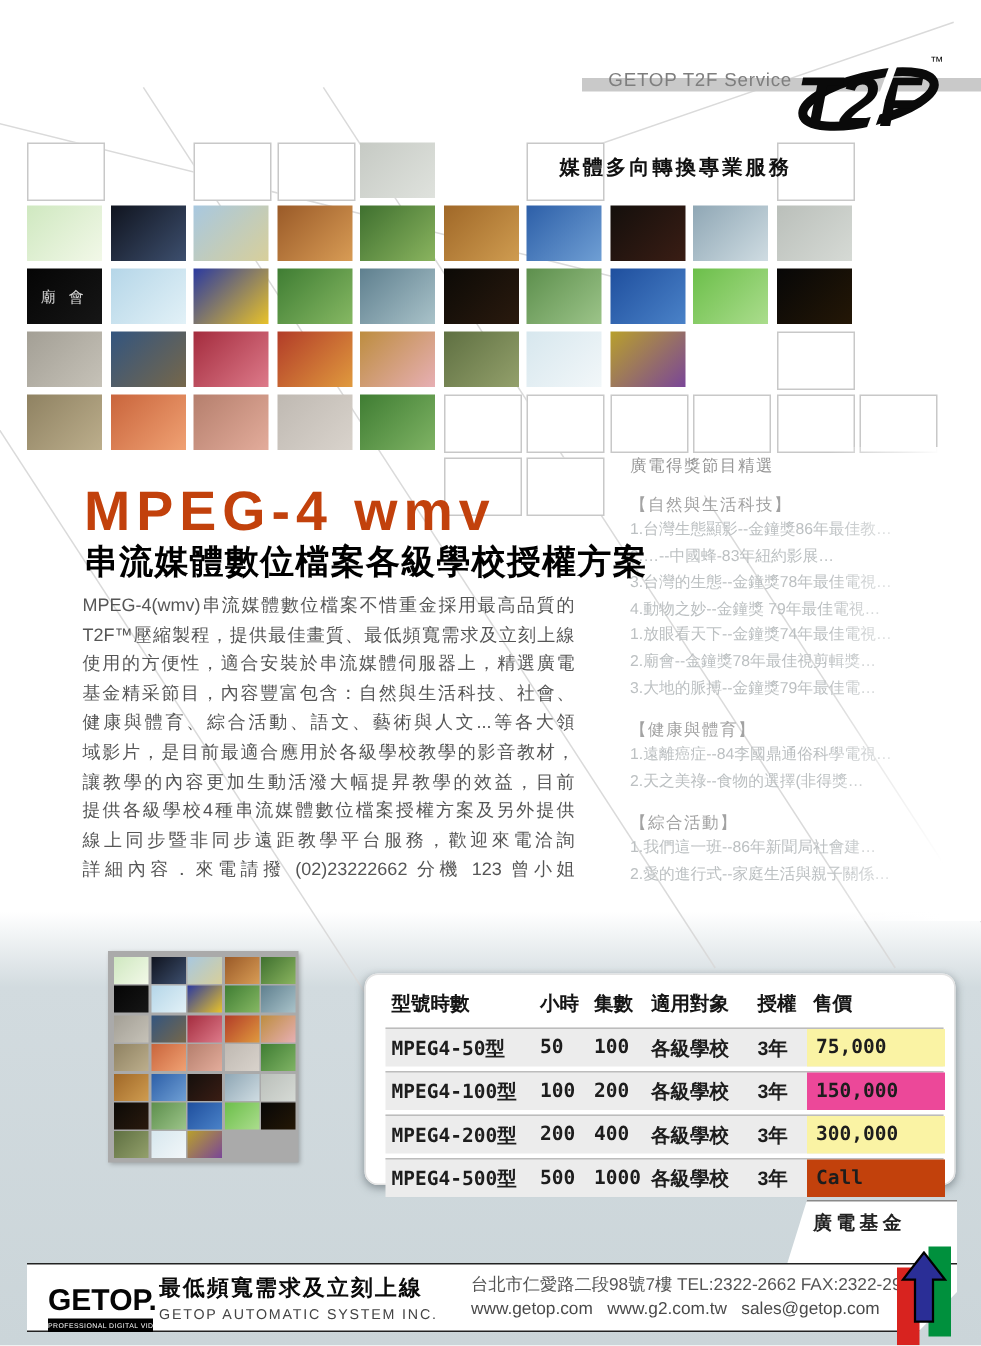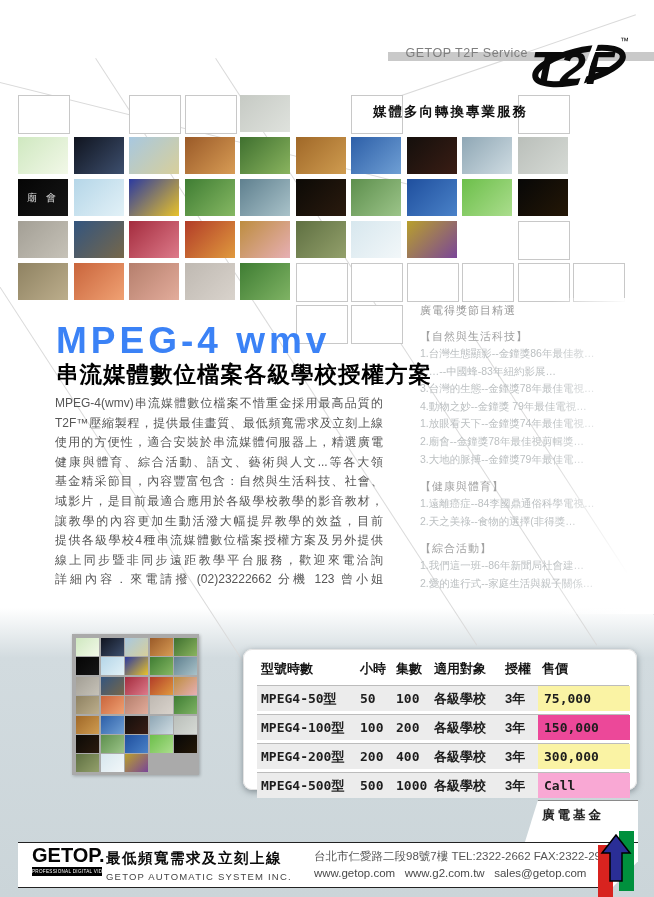--- a/index.html
+++ b/index.html
@@ -15,21 +15,21 @@
         color:#7e7e7e;letter-spacing:.5px;z-index:3;}
   .hdr-sub{position:absolute;left:300px;top:63px;width:228px;text-align:right;font-size:13.5px;
         font-weight:bold;color:#111;letter-spacing:2px;z-index:3;margin-top:40px;}
   .t2f{position:absolute;left:527px;top:34px;width:106px;height:64px;z-index:3;}
   
   .gcell{position:absolute;width:50px;height:37px;z-index:2;}
   .gempty{background:#ffffff;border:1px solid #c8c8c8;}
   .glabel{display:flex;width:100%;height:100%;align-items:center;justify-content:center;
         font-size:10px;letter-spacing:3px;}
   
-  .title1{position:absolute;left:56px;top:320px;font-size:37px;font-weight:bold;color:#3b82f6;
+  .title1{position:absolute;left:56px;top:320px;font-size:37px;font-weight:bold;color:#c2410c;
         letter-spacing:4px;z-index:3;}
   .title2{position:absolute;left:56px;top:359px;font-size:22.5px;font-weight:bold;color:#000000;
         letter-spacing:1px;z-index:3;white-space:nowrap;}
   .bodytext{position:absolute;left:55px;top:394px;width:328px;z-index:3;}
   .body-line{font-size:12px;line-height:19.6px;color:#565656;text-align:justify;
         text-align-last:justify;}
   
   .awards{position:absolute;left:420px;top:303px;width:234px;z-index:2;}
   .aw-title{font-size:11px;color:#979797;letter-spacing:1px;}
   .aw-head{font-size:11px;color:#a2a2a2;margin-top:11px;margin-bottom:1px;letter-spacing:1px;}
@@ -52,21 +52,21 @@
   .mono{font-family:"DejaVu Sans Mono",monospace;font-weight:bold;}
   .cell-price{height:100%;display:flex;align-items:center;padding-left:6px;}
   
   .tab{position:absolute;left:524px;top:800px;width:114px;height:44px;background:#ffffff;
         border-top:1px solid #8a8a8a;clip-path:polygon(14px 0,100% 0,100% 100%,0 100%);z-index:2;}
   .tab span{position:absolute;left:18px;top:6px;font-size:12.5px;font-weight:bold;color:#222;
         letter-spacing:3px;}
   .fstrip{position:absolute;left:18px;top:842px;width:620px;height:44px;background:#ffffff;
         border-top:1.5px solid #222;border-bottom:1.5px solid #222;z-index:3;
         clip-path:polygon(0 0,100% 0,100% 42%,calc(100% - 26px) 100%,0 100%);}
-  .glogo{position:absolute;left:14px;top:1px;width:74px;}
+  .glogo{position:absolute;left:14px;top:13px;width:74px;}
   .glogo-text{font-size:20px;font-weight:900;color:#050505;letter-spacing:0;}
   .glogo-bar{background:#000;color:#fff;font-size:4.6px;text-align:center;padding:2px 0;
         width:70px;letter-spacing:.3px;white-space:nowrap;overflow:hidden;}
   .fco{position:absolute;left:88px;top:6px;}
   .fco-zh{font-size:14.5px;font-weight:bold;color:#0a0a0a;letter-spacing:1.5px;white-space:nowrap;}
   .fco-en{font-size:9.5px;color:#444;letter-spacing:1.2px;margin-top:3px;white-space:nowrap;}
   .faddr{position:absolute;left:296px;top:6px;}
   .faddr-line{font-size:11.5px;color:#555;white-space:pre;}
   .fweb{margin-top:3px;color:#4a4a4a;}
   .rgb-logo{position:absolute;left:592px;top:827px;width:46px;height:70px;z-index:4;}
@@ -150,22 +150,22 @@
       <div class="gcell gempty" style="left: 351px; top: 305px;"></div>
     </div>
 
   <div class="title1">MPEG-4 wmv</div>
   <div class="title2">串流媒體數位檔案各級學校授權方案</div>
 
   <div class="bodytext" id="bodytext">
       <div class="body-line">MPEG-4(wmv)串流媒體數位檔案不惜重金採用最高品質的</div>
       <div class="body-line">T2F™壓縮製程，提供最佳畫質、最低頻寬需求及立刻上線</div>
       <div class="body-line">使用的方便性，適合安裝於串流媒體伺服器上，精選廣電</div>
+      <div class="body-line">基金精采節目，內容豐富包含：自然與生活科技、社會、</div>
       <div class="body-line">健康與體育、綜合活動、語文、藝術與人文...等各大領</div>
-      <div class="body-line">基金精采節目，內容豐富包含：自然與生活科技、社會、</div>
       <div class="body-line">域影片，是目前最適合應用於各級學校教學的影音教材，</div>
       <div class="body-line">讓教學的內容更加生動活潑大幅提昇教學的效益，目前</div>
       <div class="body-line">提供各級學校4種串流媒體數位檔案授權方案及另外提供</div>
       <div class="body-line">線上同步暨非同步遠距教學平台服務，歡迎來電洽詢</div>
       <div class="body-line">詳細內容．來電請撥 (02)23222662 分機 123 曾小姐</div>
     </div>
 
   <div class="awards" id="awards">
     <div class="aw-title">廣電得獎節目精選</div>
     <div id="aw-sections">
@@ -256,21 +256,21 @@
           <div class="tc ">各級學校</div>
           <div class="tc ">3年</div>
           <div class="cell-price mono" style="background: rgb(250, 243, 164);">300,000</div>
         </div>
         <div class="trow tdata">
           <div class="tc mono">MPEG4-500型</div>
           <div class="tc mono">500</div>
           <div class="tc mono">1000</div>
           <div class="tc ">各級學校</div>
           <div class="tc ">3年</div>
-          <div class="cell-price mono" style="background: #f9a8d4;">Call</div>
+          <div class="cell-price mono" style="background: #c2410c;">Call</div>
         </div>
       </div>
   </div>
 
   <div class="tab">
     <span>廣電基金</span>
   </div>
 
   <div class="fstrip">
     <div class="glogo">

